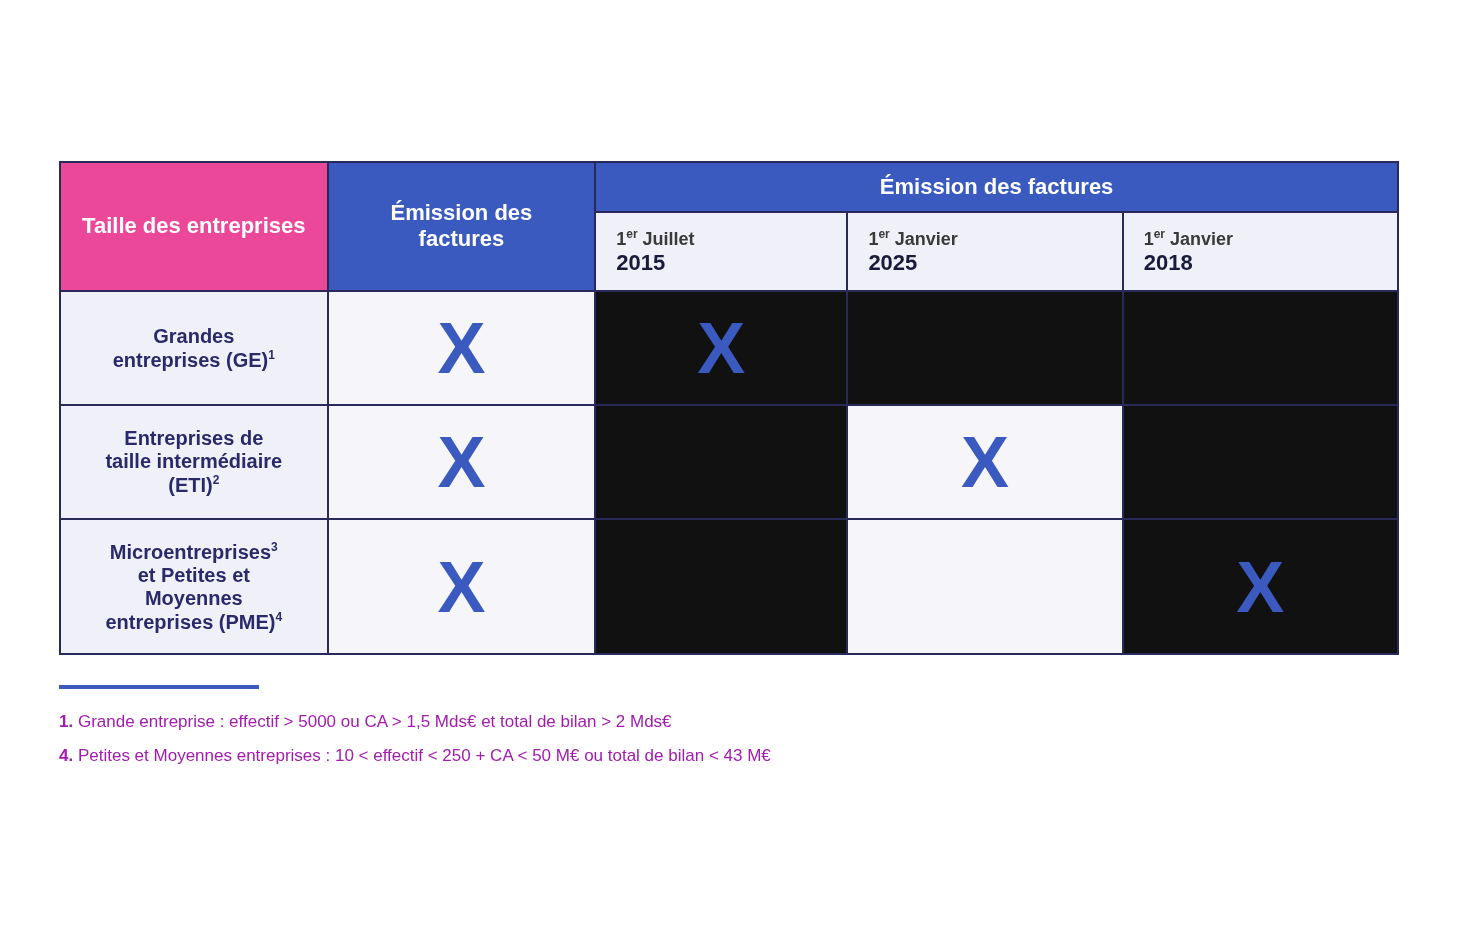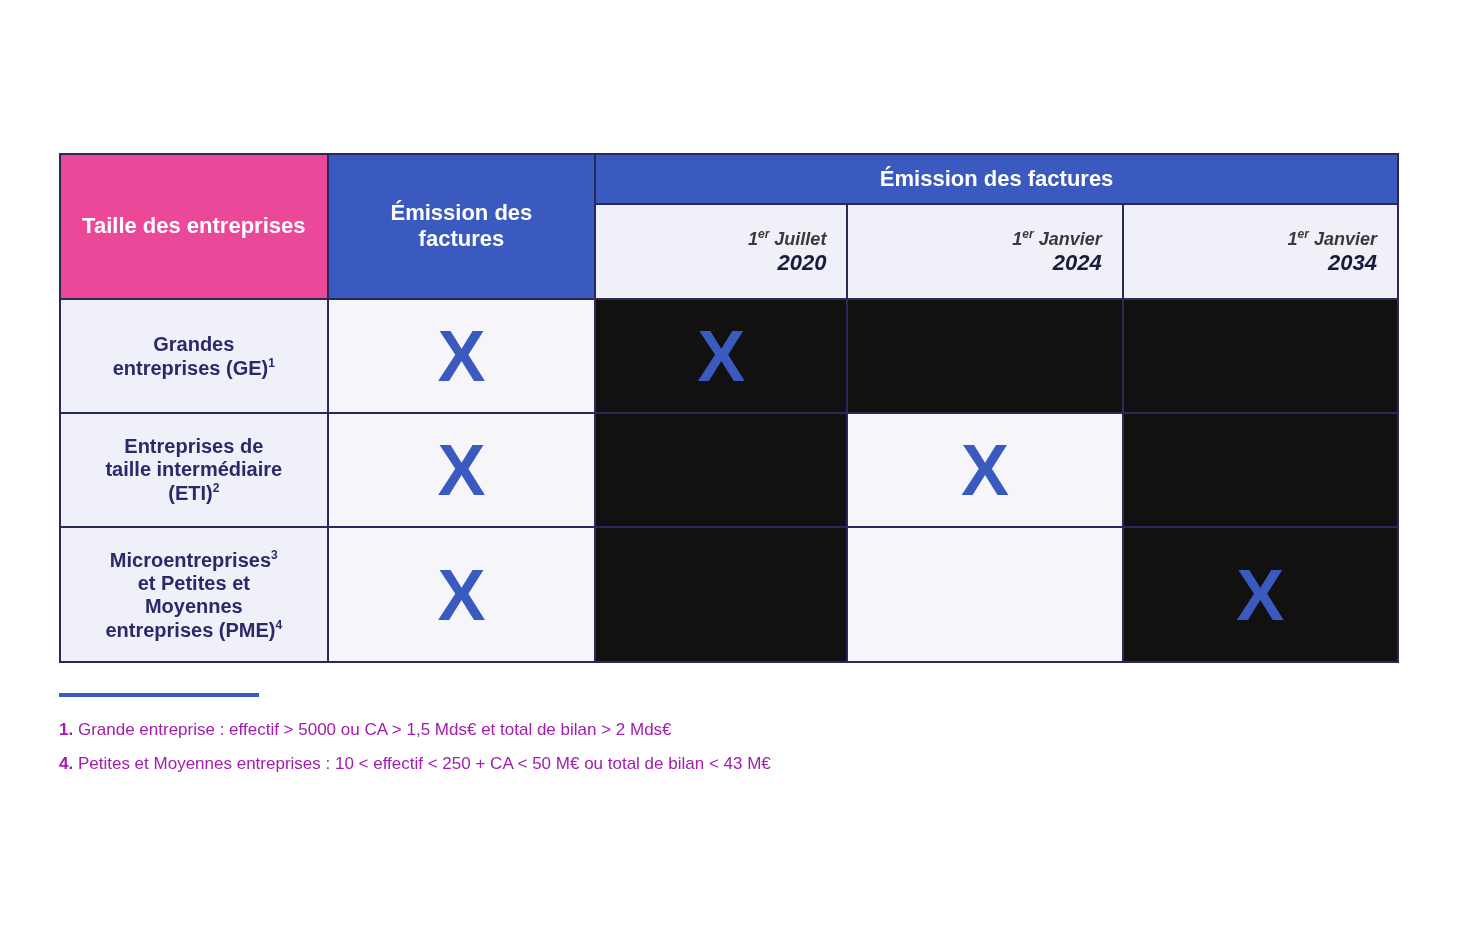--- a/index.html
+++ b/index.html
@@ -60,26 +60,25 @@
     .th-emission {
       background-color: #3a5abf;
       color: #ffffff;
       width: 60%;
       vertical-align: middle;
     }
 
     
     .subheader-row th {
       border: 2px solid #2a2a5a;
-      padding: 22px 20px;
-      text-align: right;
+      padding: 14px 20px;
+      text-align: left;
       font-size: 18px;
       color: #3a3a3a;
       background-color: #f0f0f8;
-      font-style: italic;
     }
 
     .subheader-row th sup {
       font-size: 12px;
     }
 
     .subheader-row th strong {
       font-size: 22px;
       color: #1a1a3a;
     }
@@ -163,27 +162,27 @@
         <th class="th-reception" rowspan="2">
           <span>Émission des factures</span>
         </th>
         <th class="th-emission" colspan="3">
           <span>Émission des factures</span>
         </th>
       </tr>
 
       <tr class="subheader-row">
         <th>
-          <span>1<sup>er</sup> Juillet<br><strong>2020</strong></span>
+          <span>1<sup>er</sup> Juillet<br><strong>2015</strong></span>
         </th>
         <th>
-          <span>1<sup>er</sup> Janvier<br><strong>2024</strong></span>
+          <span>1<sup>er</sup> Janvier<br><strong>2025</strong></span>
         </th>
         <th>
-          <span>1<sup>er</sup> Janvier<br><strong>2034</strong></span>
+          <span>1<sup>er</sup> Janvier<br><strong>2018</strong></span>
         </th>
       </tr>
     </thead>
     <tbody>
 
       <tr class="data-row">
         <td class="td-label">
           Grandes<br>entreprises (GE)<sup>1</sup>
         </td>
 

